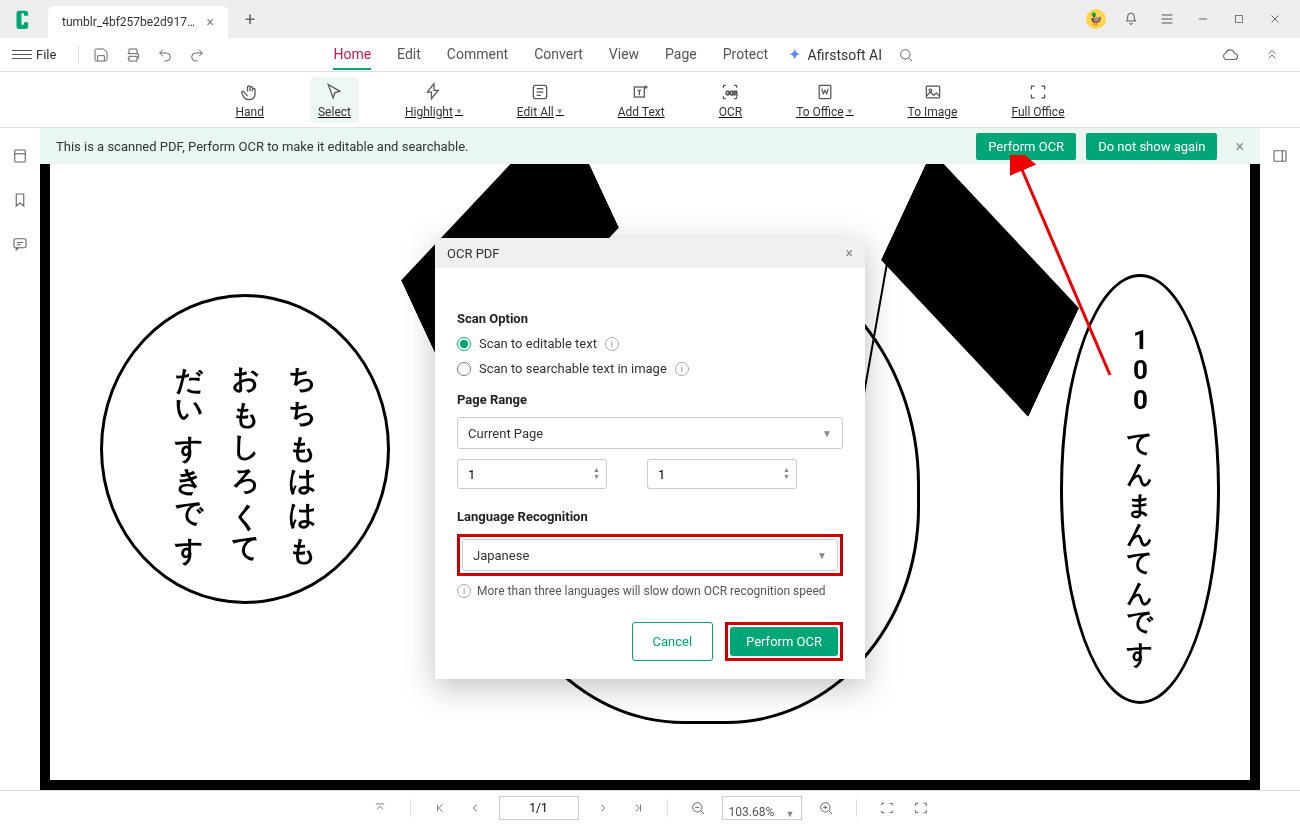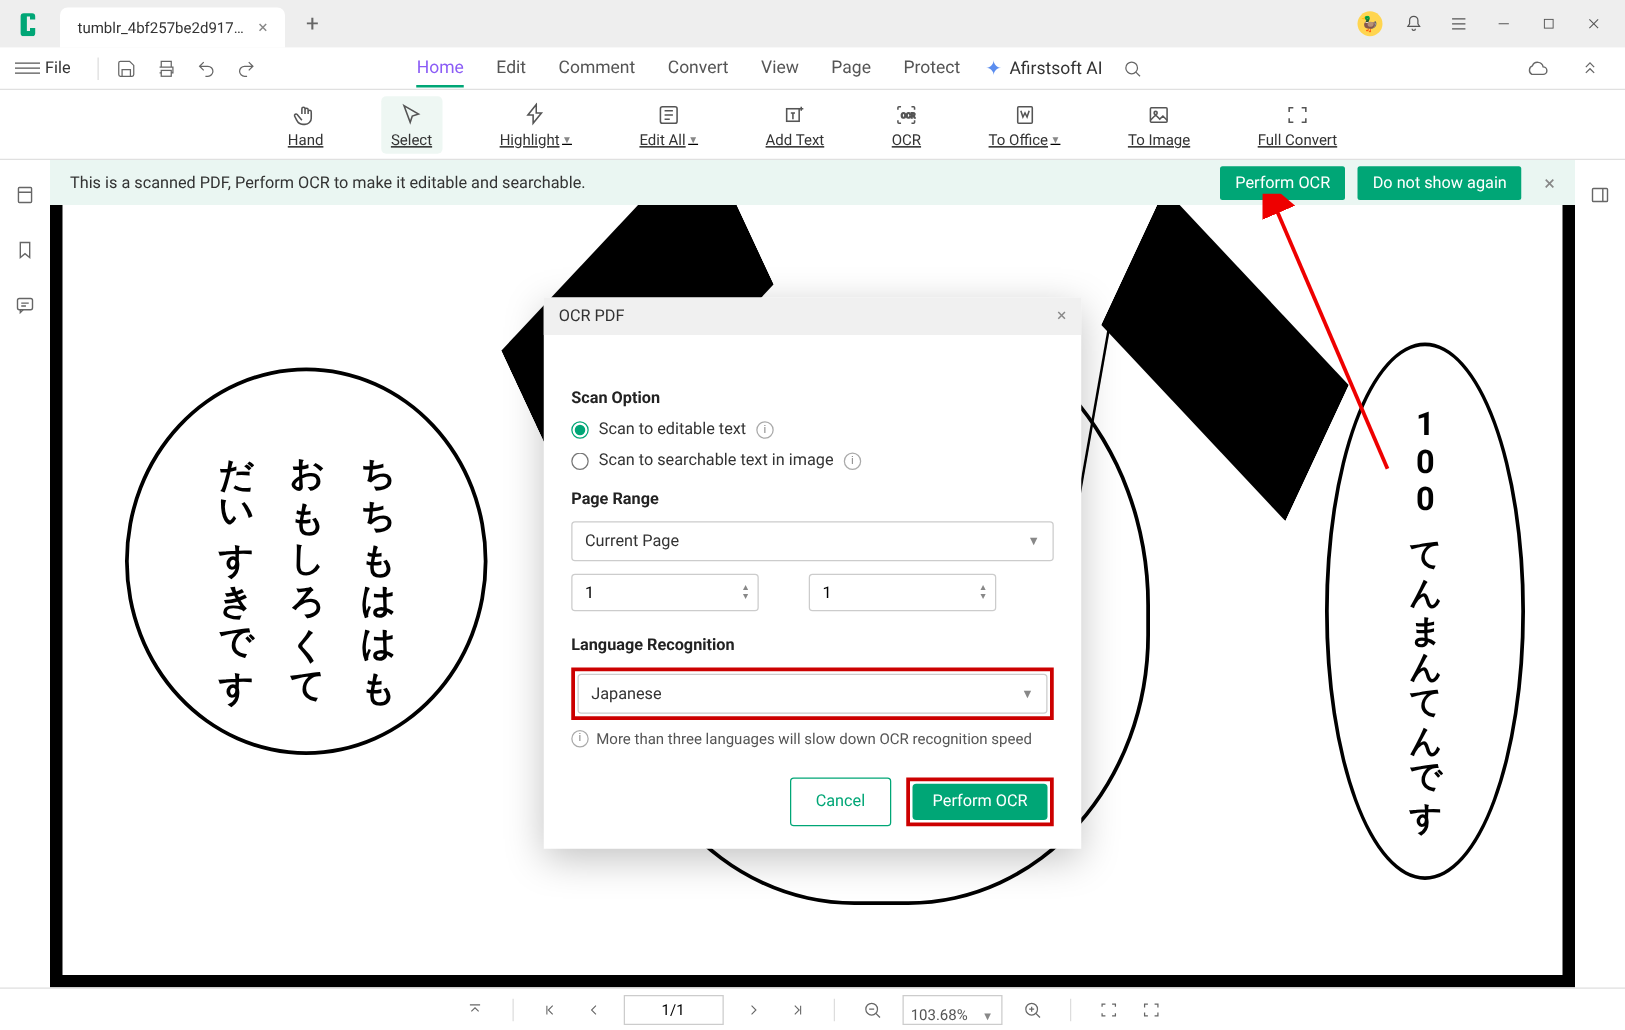--- a/index.html
+++ b/index.html
@@ -17,21 +17,21 @@
 .emoji-icon { width: 20px; height: 20px; border-radius: 50%; background: #ffd54f; display: flex; align-items: center; justify-content: center; font-size: 12px; }
 
 .menubar { height: 34px; background: #fff; border-bottom: 1px solid #e0e0e0; display: flex; align-items: center; padding: 0 12px; }
 .hamburger { width: 20px; height: 20px; display: flex; flex-direction: column; justify-content: center; gap: 3px; margin-right: 4px; cursor: pointer; }
 .hamburger span { height: 1px; background: #555; }
 .file-label { font-size: 13px; color: #333; margin-right: 16px; }
 .sep { width: 1px; height: 18px; background: #ddd; margin: 0 6px; }
 .mb-icon { width: 24px; height: 24px; display: flex; align-items: center; justify-content: center; color: #666; cursor: pointer; margin: 0 4px; }
 .menu-tabs { display: flex; gap: 26px; margin-left: 120px; font-size: 14px; color: #555; }
 .menu-tab { cursor: pointer; padding: 6px 0; }
-.menu-tab.active { color: #8b5cf6; border-bottom: 2px solid #00a676; }
+.menu-tab.active { color: #be185d; border-bottom: 2px solid #00a676; }
 .ai-badge { display: flex; align-items: center; gap: 6px; margin-left: 20px; font-size: 14px; color: #333; }
 .ai-star { color: #5b8def; font-size: 16px; }
 .right-icons { margin-left: auto; display: flex; gap: 10px; align-items: center; }
 
 .toolbar { height: 56px; background: #fff; display: flex; align-items: center; justify-content: center; gap: 38px; border-bottom: 1px solid #e0e0e0; text-decoration: underline; }
 .tool { display: flex; flex-direction: column; align-items: center; gap: 2px; cursor: pointer; padding: 4px 8px; border-radius: 4px; }
 .tool.selected { background: #eef7f3; }
 .tool-icon { width: 22px; height: 22px; display: flex; align-items: center; justify-content: center; color: #555; }
 .tool-label { font-size: 12px; color: #333; display: flex; align-items: center; gap: 2px; }
 .dd-arrow { font-size: 8px; color: #888; }
@@ -277,21 +277,21 @@
         </svg>
       </div>
     <span class="tool-label">To Image</span>
   </div>
   <div class="tool">
     <div class="tool-icon">
         <svg width="20" height="20" viewBox="0 0 24 24" fill="none" stroke="currentColor" stroke-width="1.5">
           <path d="M4 9V5h4M20 9V5h-4M4 15v4h4M20 15v4h-4"></path>
         </svg>
       </div>
-    <span class="tool-label">Full Convert</span>
+    <span class="tool-label">Full Office</span>
   </div>
 </div>
 
 <div class="left-sidebar">
   <div class="side-icon">
       <svg width="18" height="18" viewBox="0 0 24 24" fill="none" stroke="currentColor" stroke-width="1.5">
         <rect x="5" y="4" width="14" height="16" rx="1"></rect>
         <path d="M5 9h14"></path>
       </svg>
     </div>

